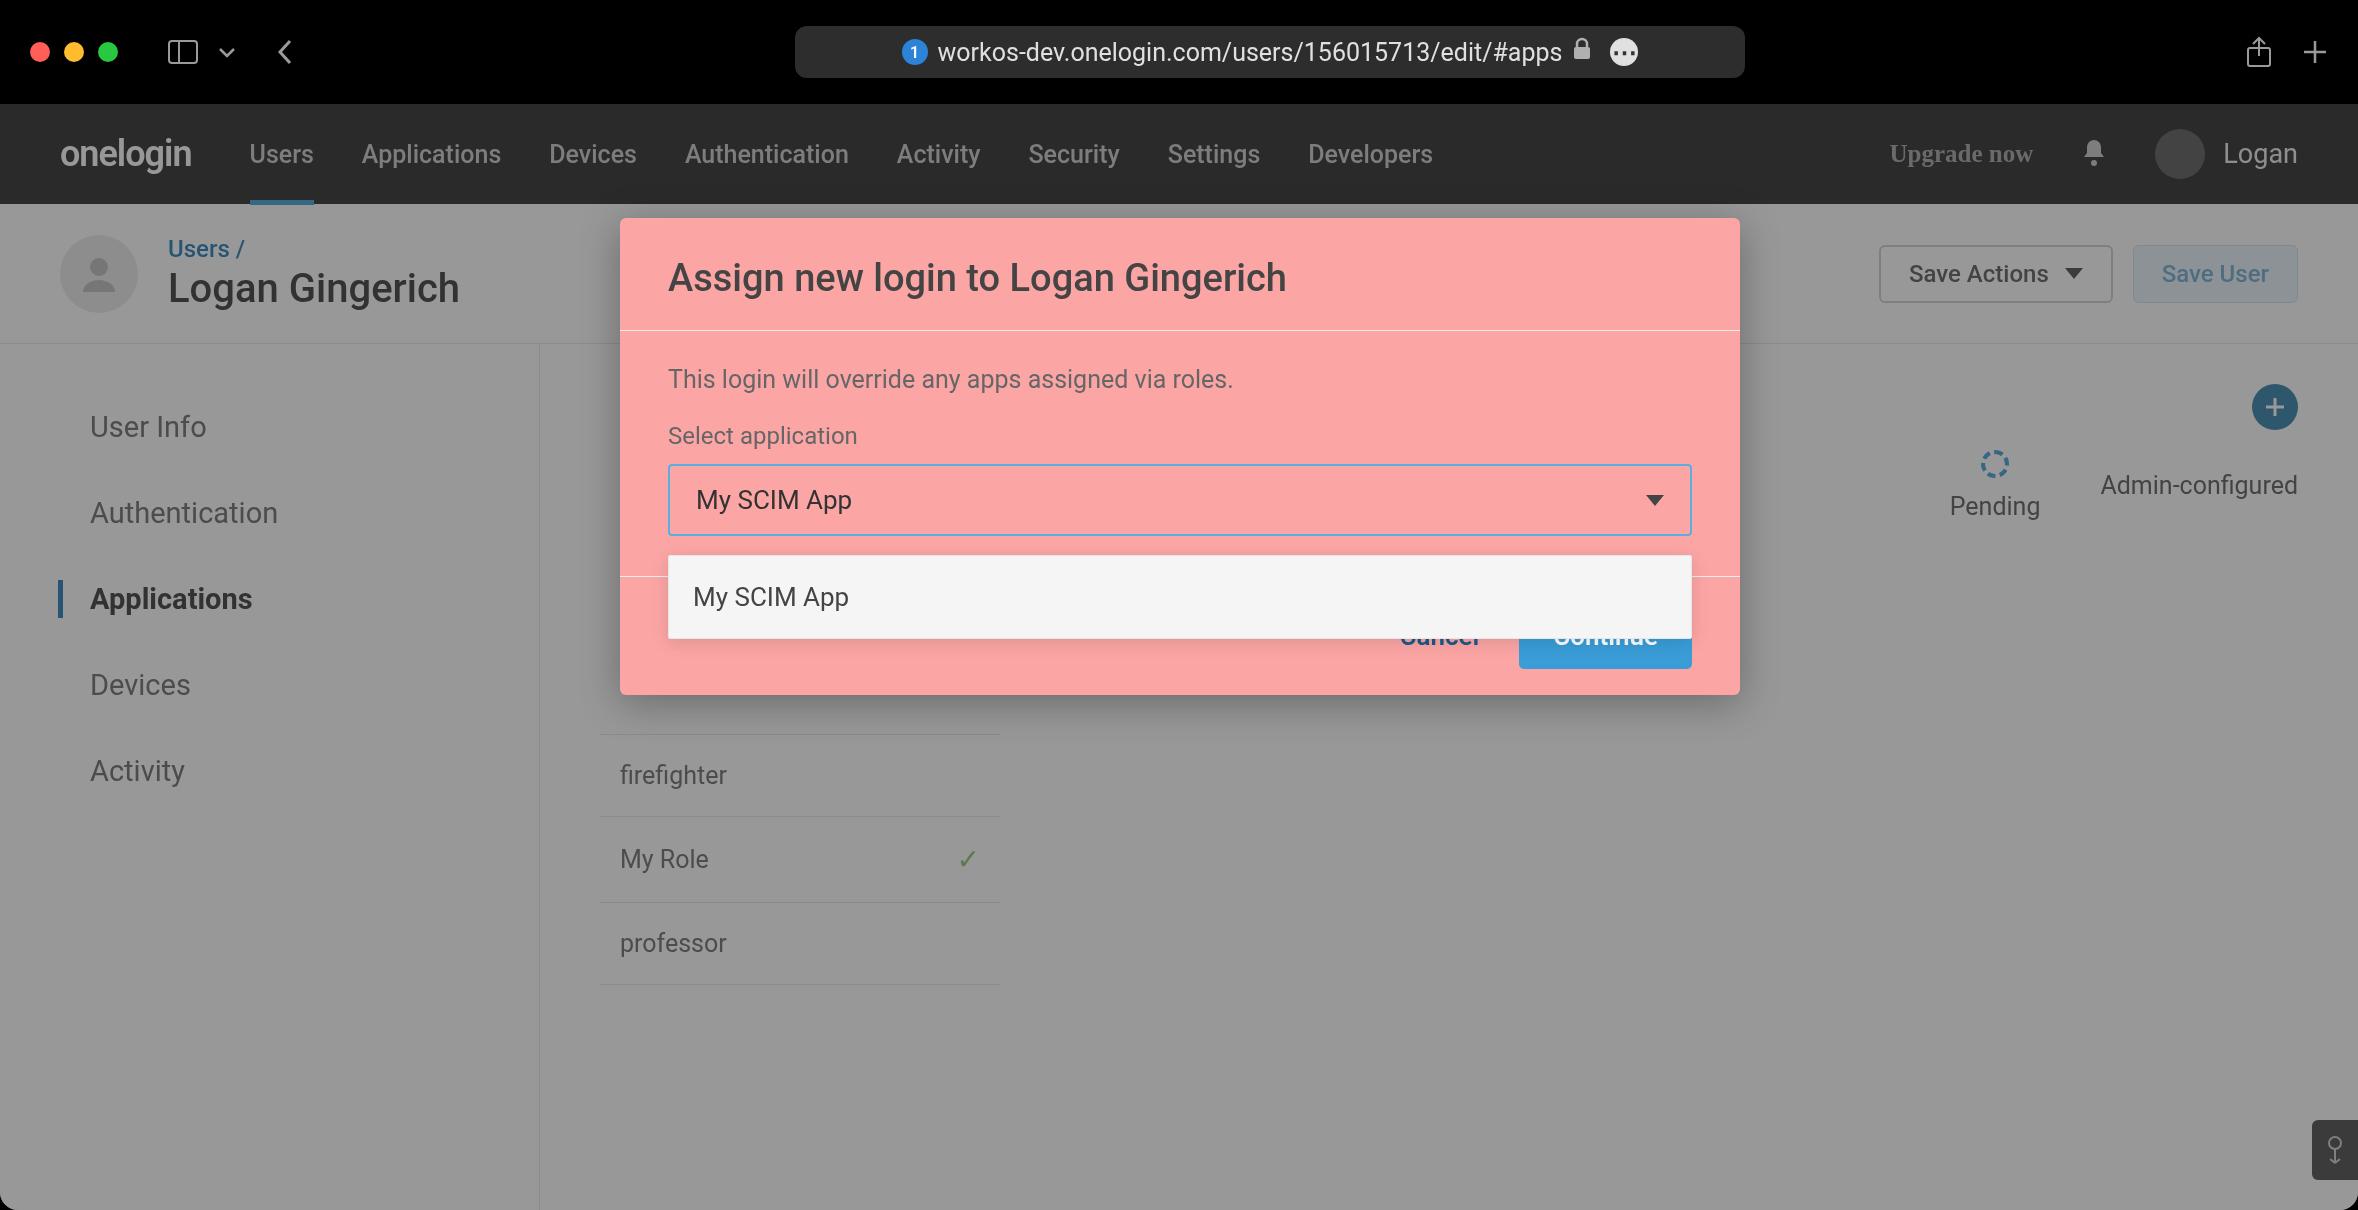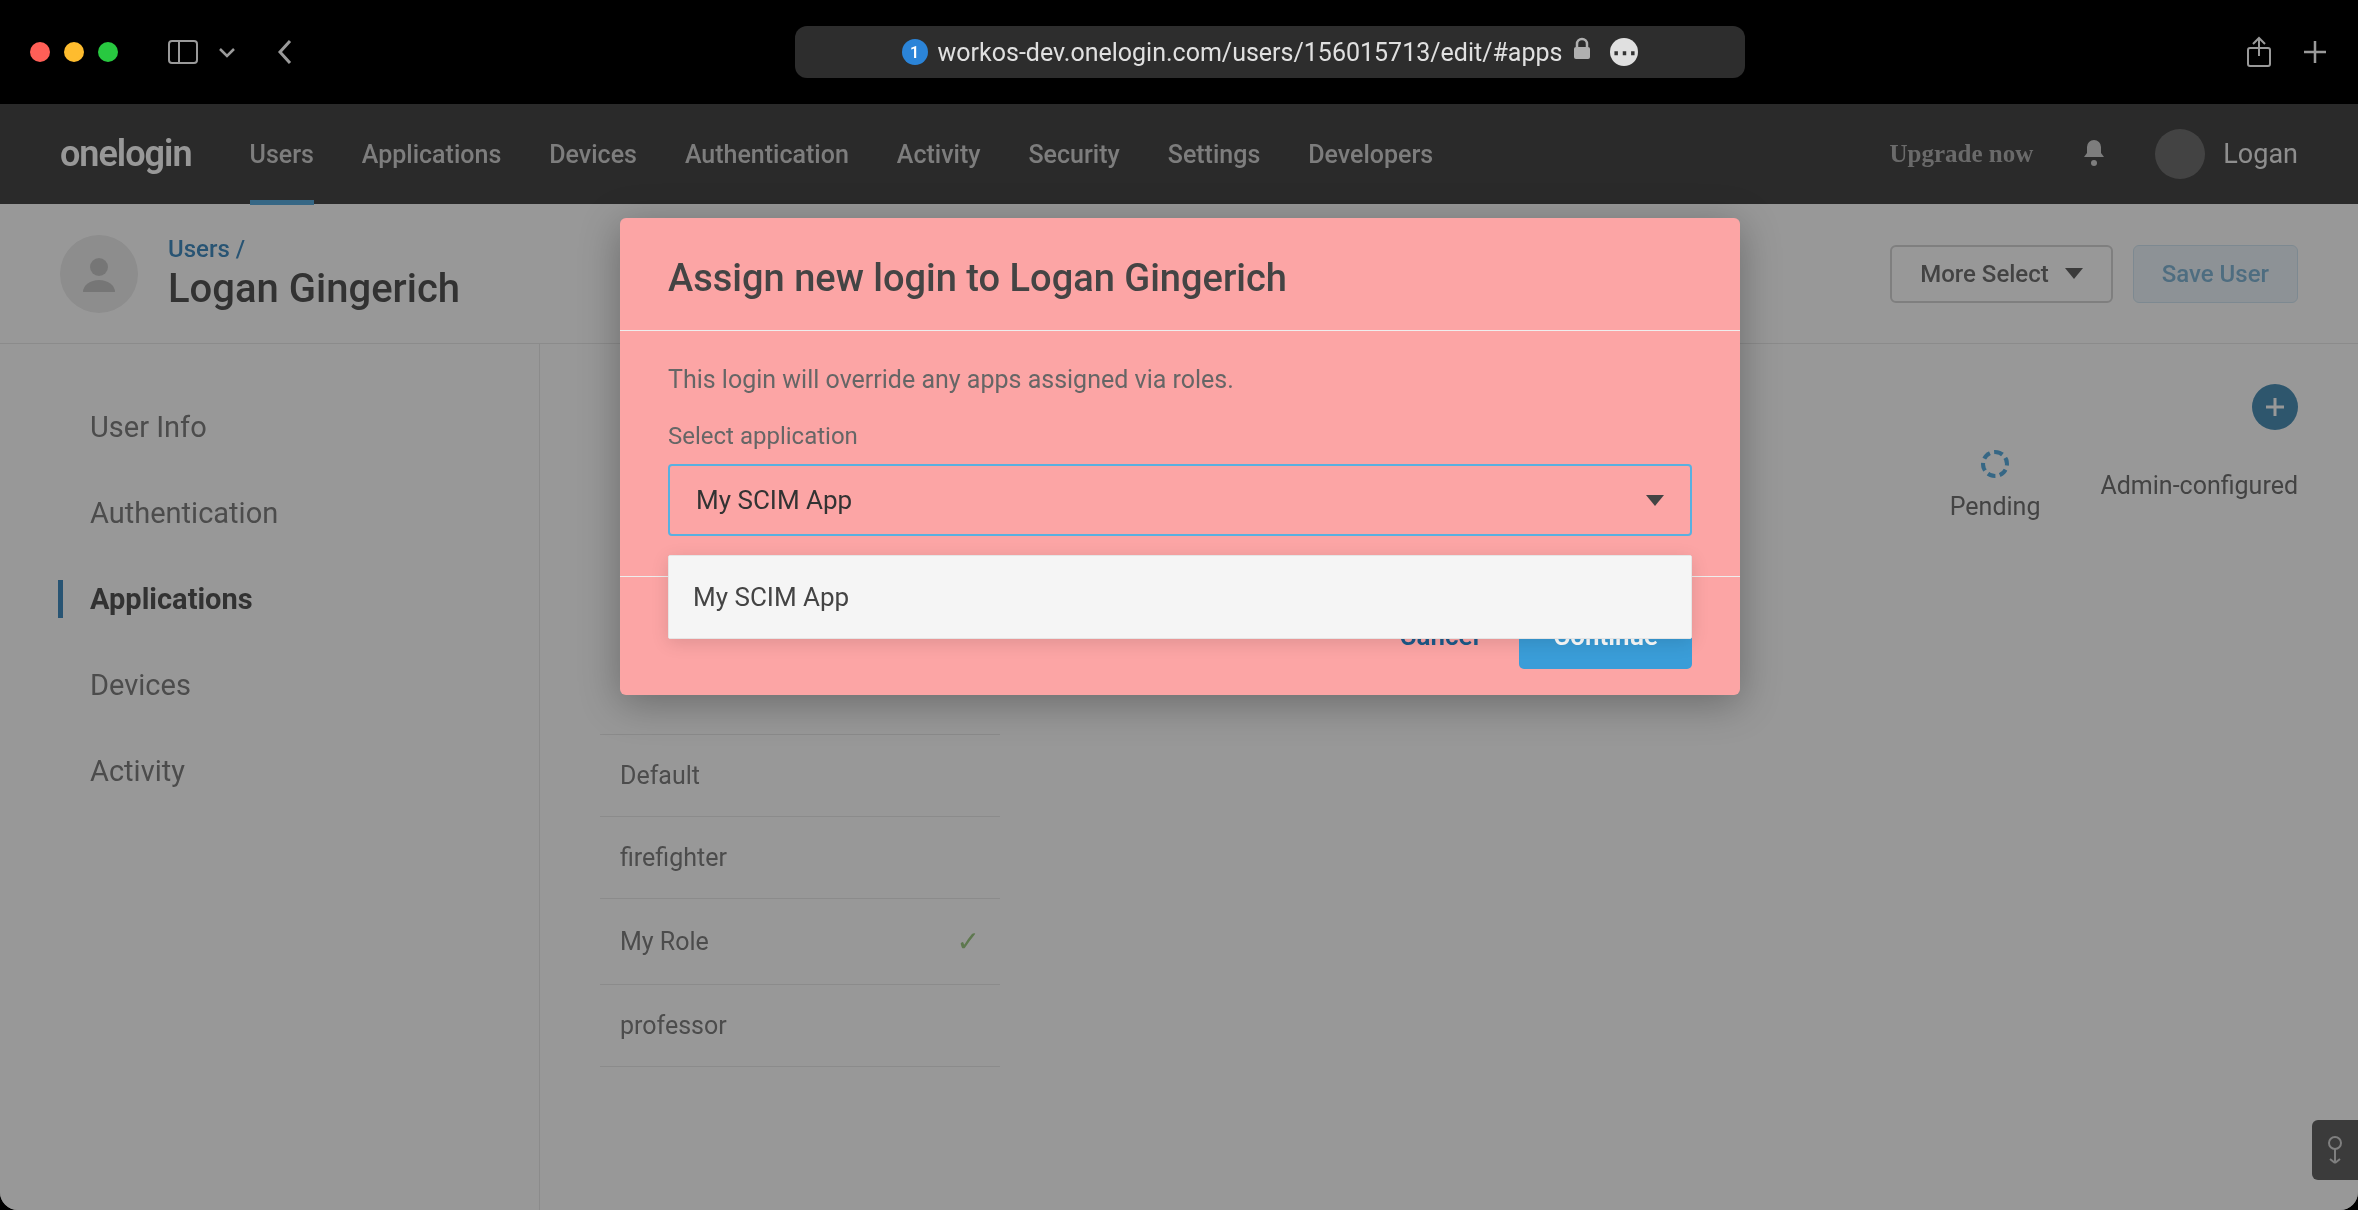--- a/index.html
+++ b/index.html
@@ -283,21 +283,21 @@
       </div>
       <div>
         <div class="breadcrumb">
           <span>Users</span>
           <span class="sep">/</span>
         </div>
         <div class="page-title">Logan Gingerich</div>
       </div>
       <div class="header-spacer"></div>
       <div class="btn btn-outline">
-        <span>More Select</span>
+        <span>Save Actions</span>
         <span>
             <div class="caret-down"></div>
           </span>
       </div>
       <div class="btn btn-primary-light">
         <span>Save User</span>
       </div>
     </div>
 
     <div class="body">
@@ -320,23 +320,20 @@
             <div class="pending-ring"></div>
             <span>Pending</span>
           </div>
           <div class="status-chip">
             <span>Admin-configured</span>
           </div>
         </div>
 
         <div class="roles-list">
           <div class="role-item">
-            <span>Default</span>
-          </div>
-          <div class="role-item">
             <span>firefighter</span>
           </div>
           <div class="role-item">
             <span>My Role</span>
             <span class="role-check">✓</span>
           </div>
           <div class="role-item">
             <span>professor</span>
           </div>
         </div>

